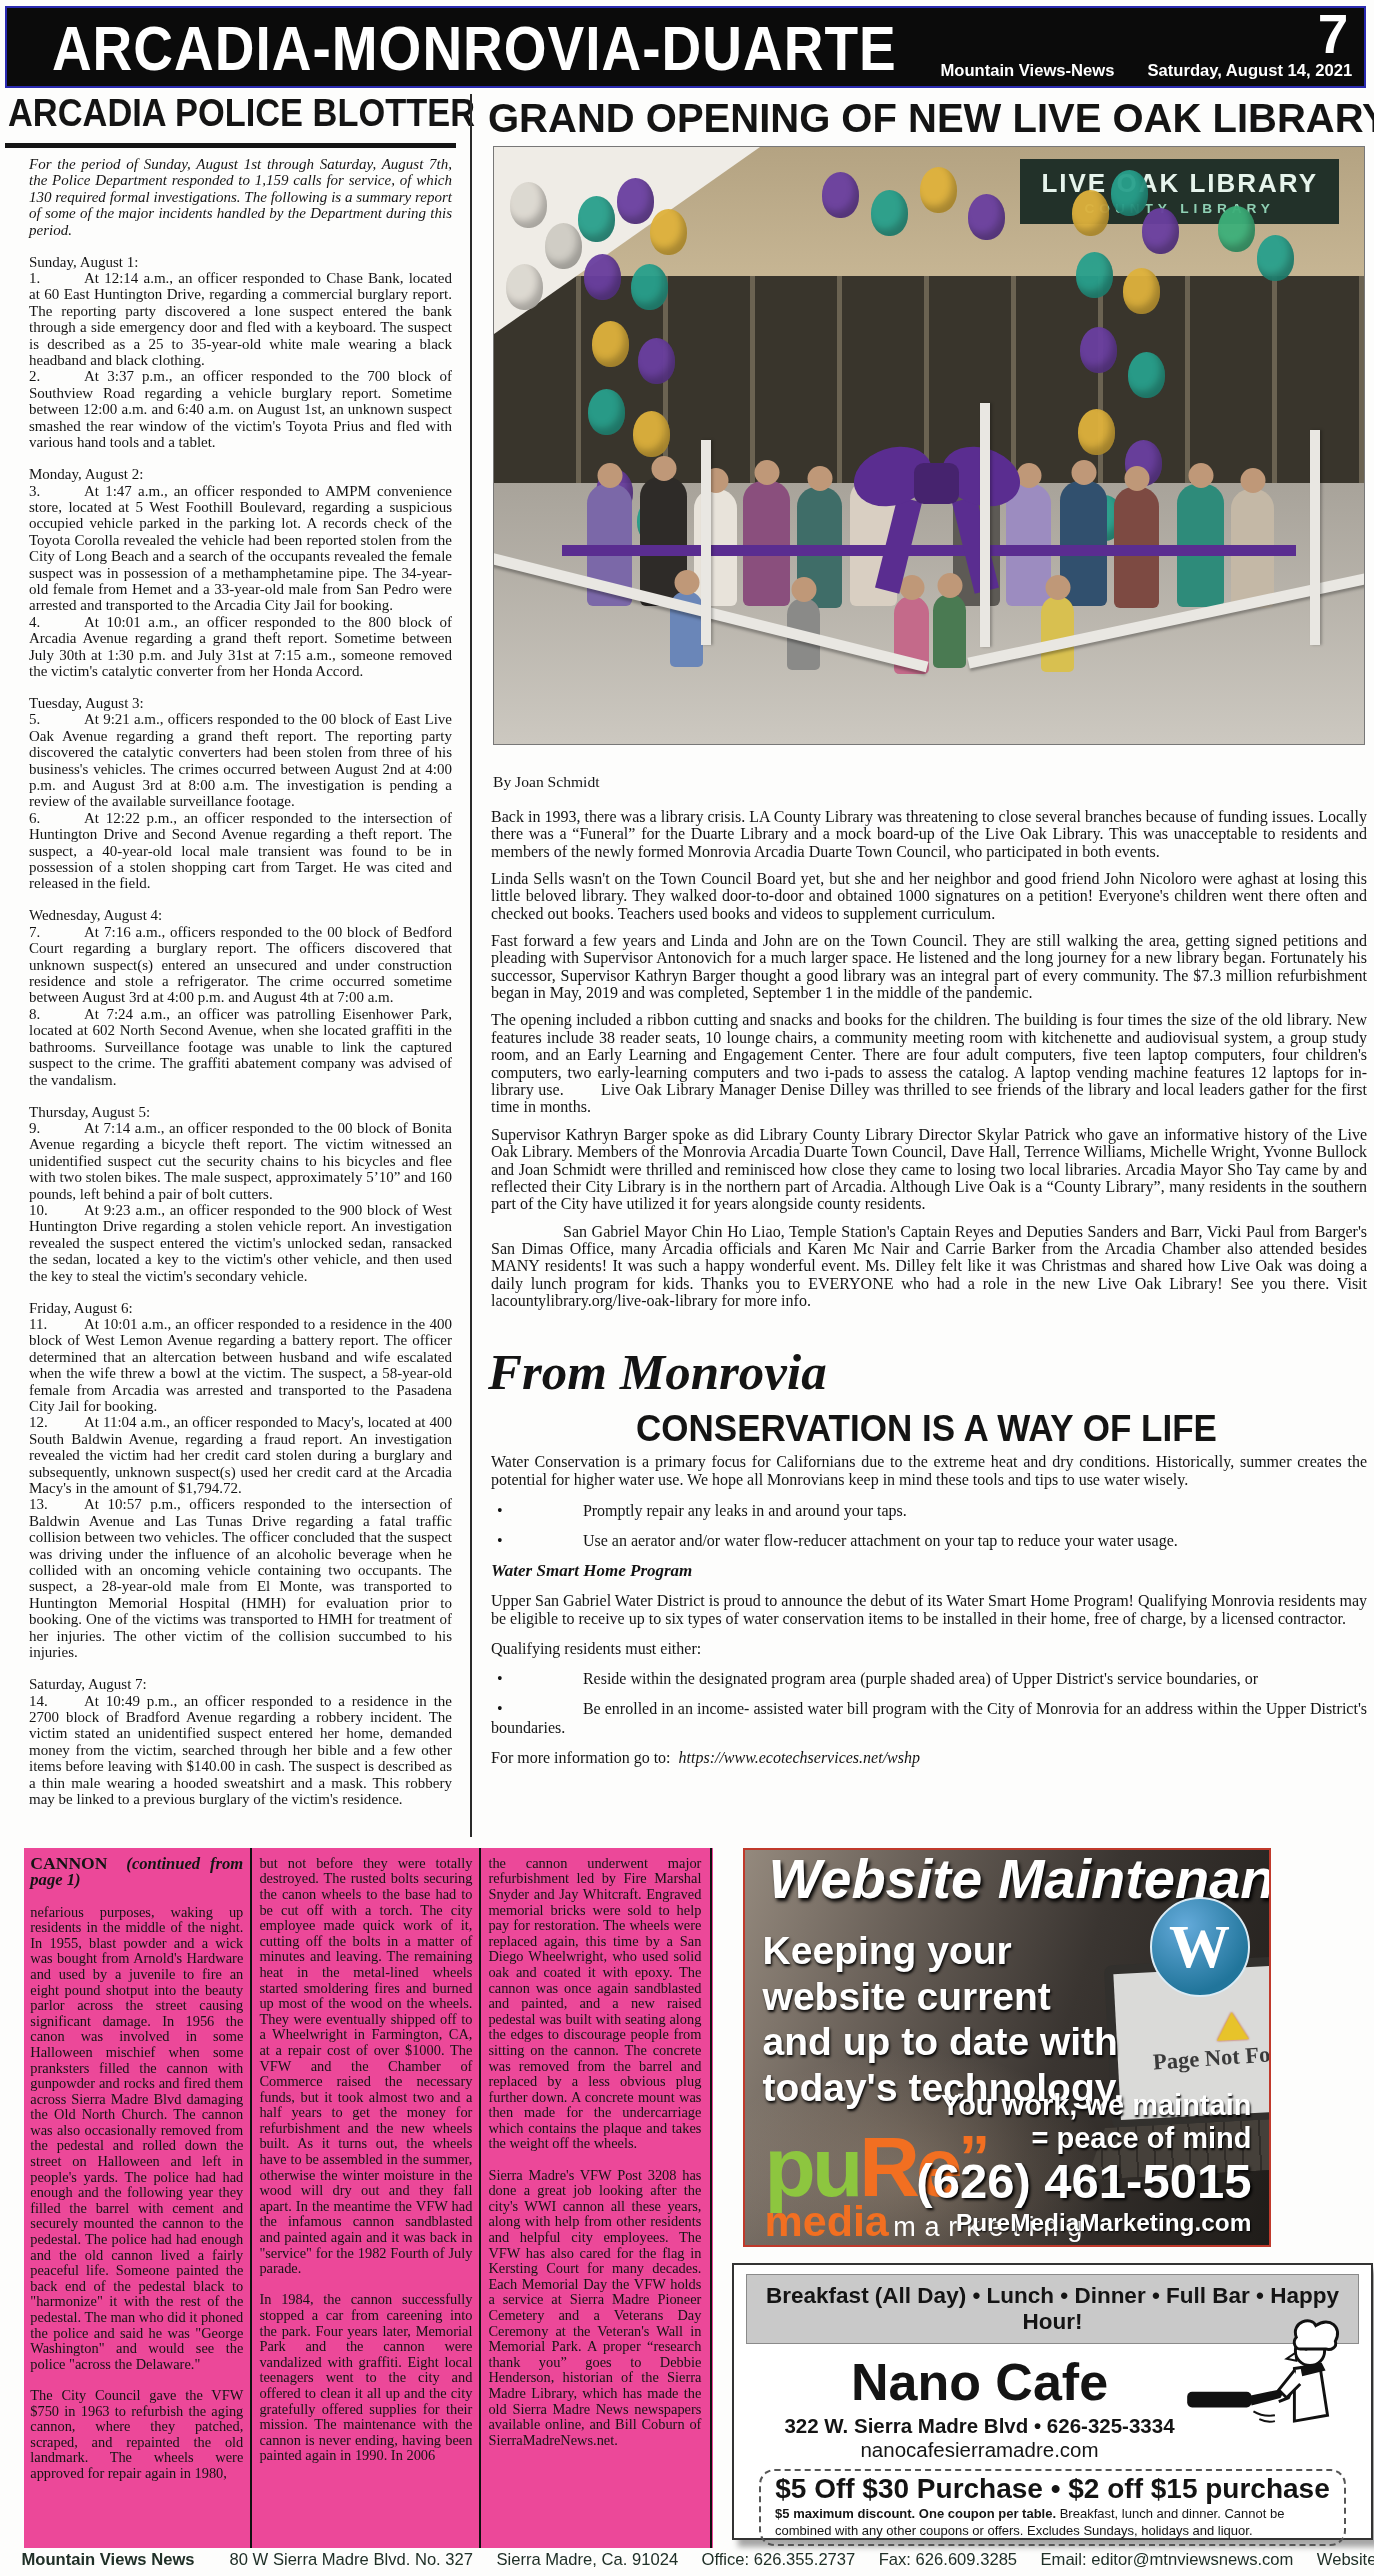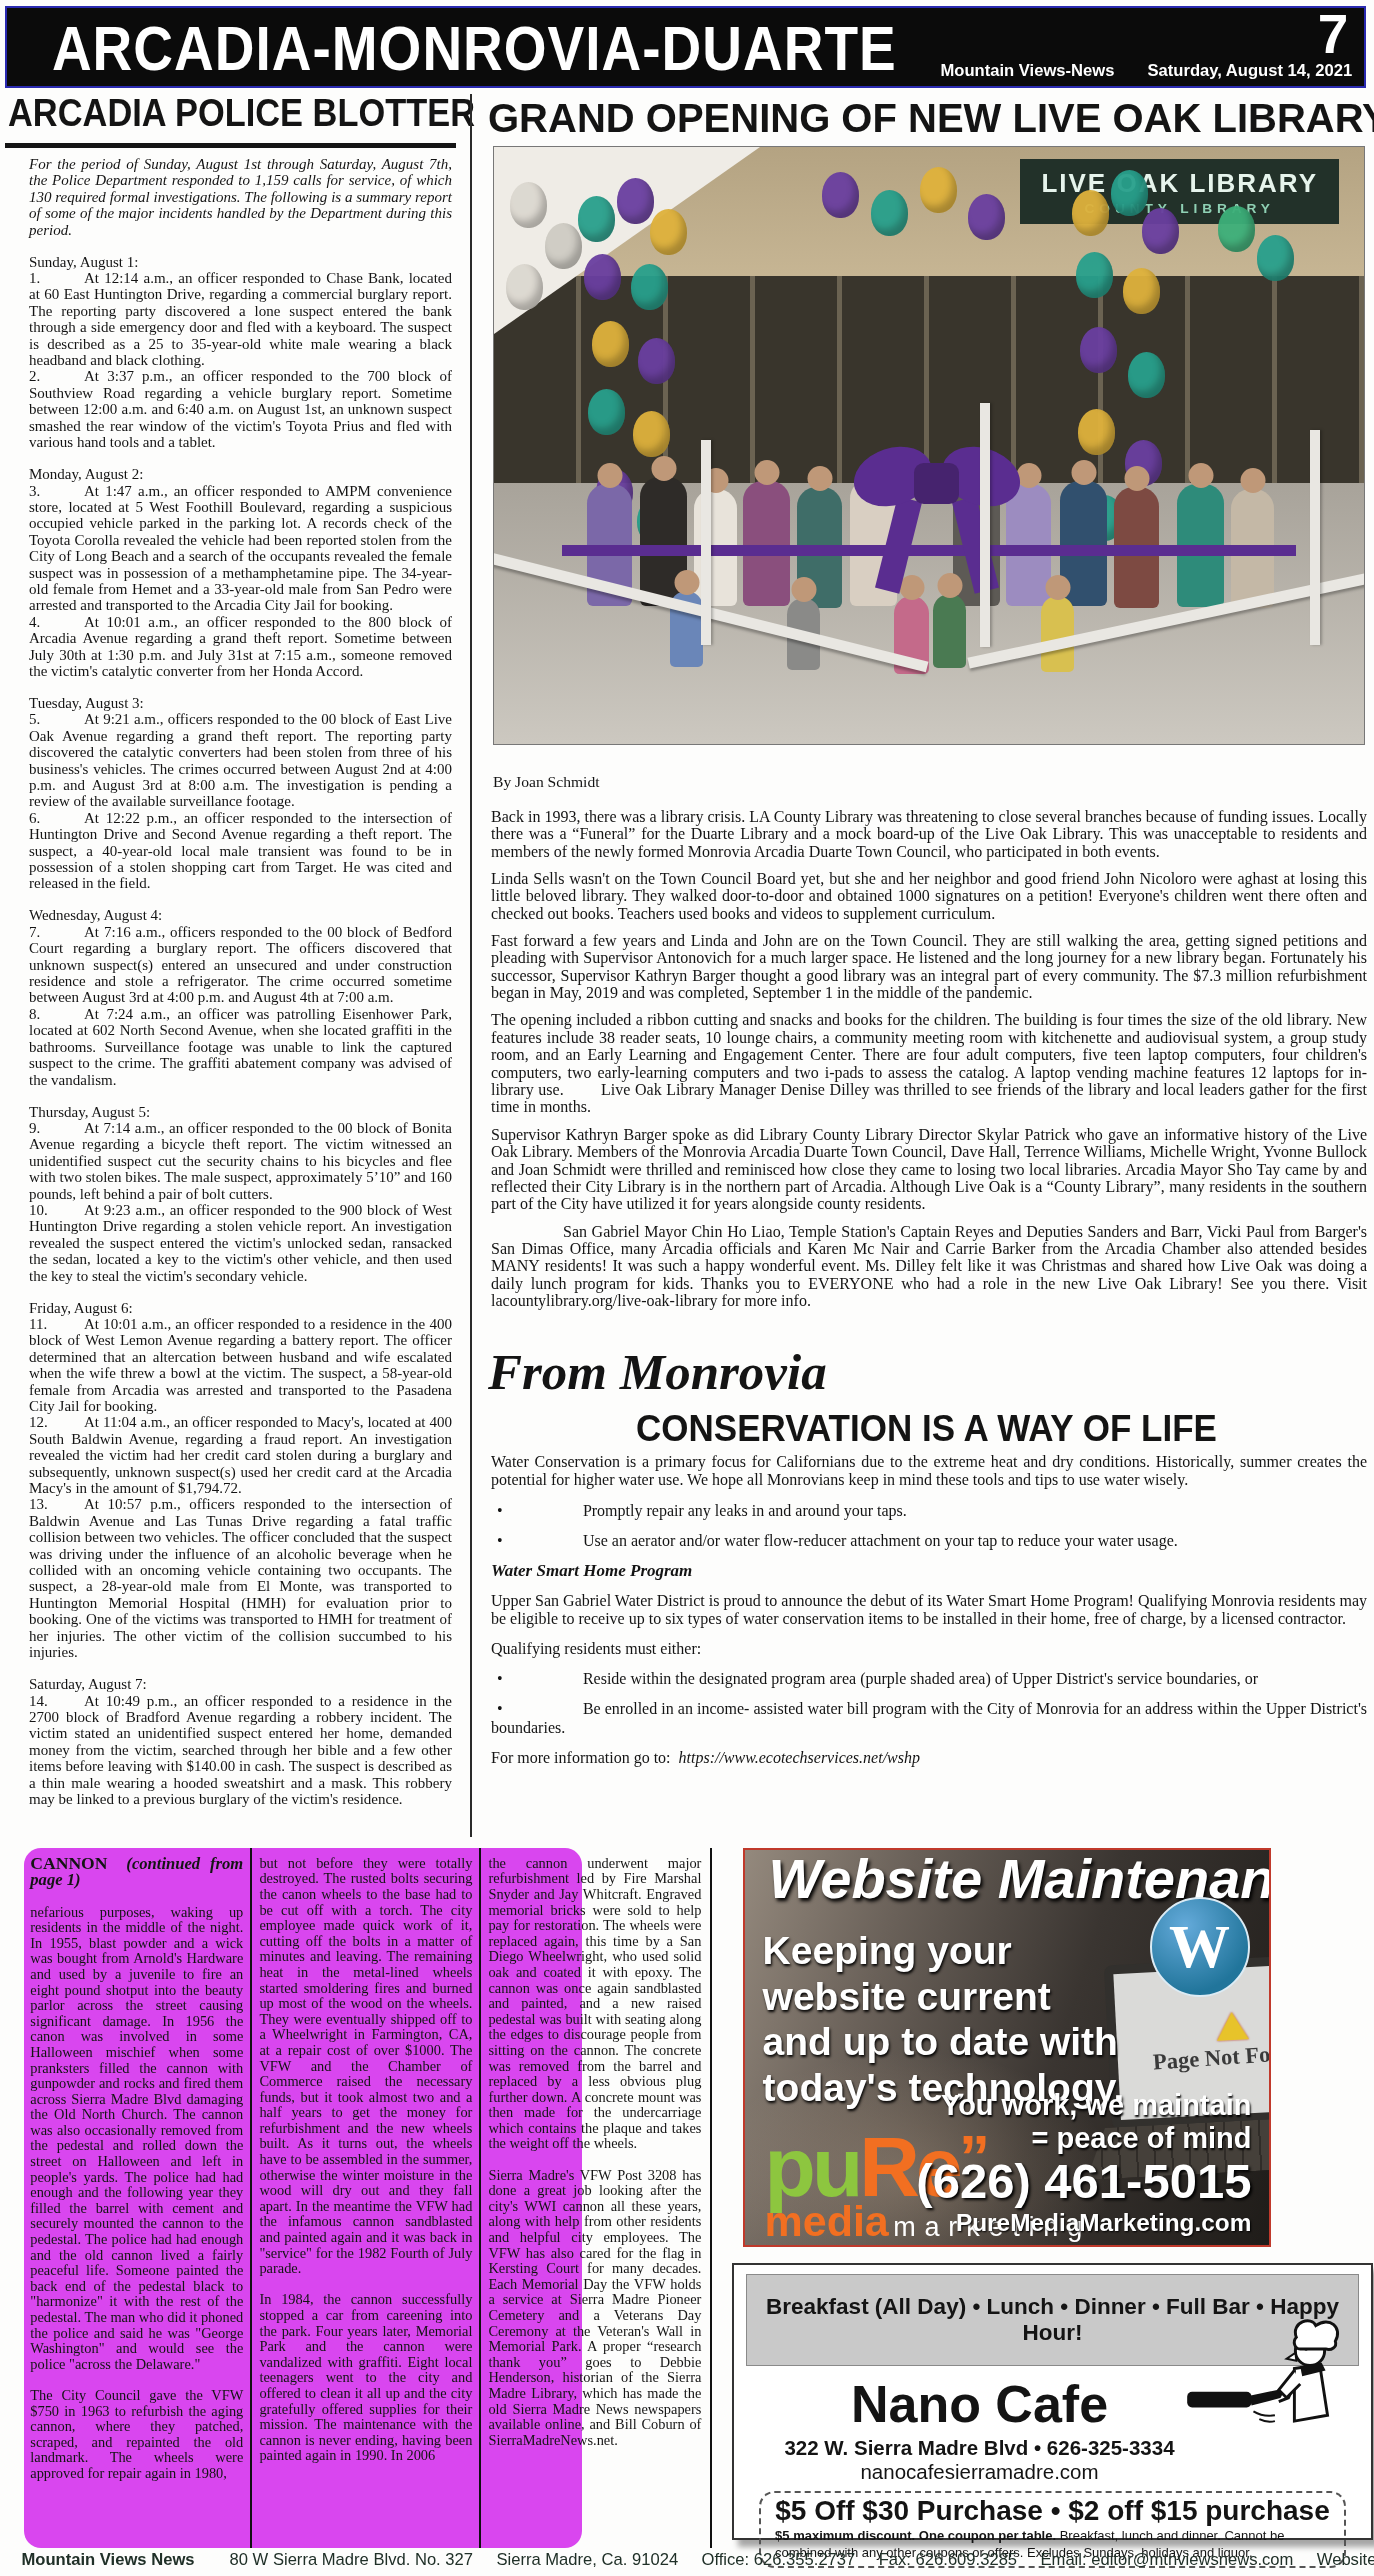--- a/index.html
+++ b/index.html
@@ -57,21 +57,21 @@
   .cons-body{position:absolute;left:491px;top:1453px;width:876px;font-size:16px;line-height:18.4px;text-align:justify;}
   .cons-body p{margin:0 0 11.7px;}
   .blt{display:inline-block;width:86px;padding-left:5.9px;}
   .tipline{margin:0 0 2px;}
   .wsh-head{font-weight:700;font-style:italic;font-size:17px;margin:13.7px 0 13.7px;}
   .qhead{margin:13.7px 0 13.7px;}
   .more-info{margin-top:15.6px;}
   .url{font-style:italic;}
 
   
-  .cannon{position:absolute;left:24.4px;top:1848px;width:558px;height:700px;background:#d946ef;border-radius:17px;}
+  .cannon{position:absolute;left:24.4px;top:1848px;width:689px;height:700px;background:#ec4899;}
   .cn-col{position:absolute;top:7.8px;width:213px;font-size:14.4px;line-height:15.6px;text-align:justify;}
   .cn-col p{margin:0 0 15.6px;}
   .cn-c1{left:5.9px;}
   .cn-c2{left:235px;}
   .cn-c3{left:464px;}
   .cn-div{position:absolute;top:0;width:2px;height:700px;background:#111;}
   .cn-d1{left:226px;}.cn-d2{left:455px;}.cn-d3{left:686px;}
   .cn-head-b{font-weight:700;font-size:17.6px;}
   .cn-head-i{font-weight:700;font-style:italic;font-size:16.6px;}
 
@@ -92,21 +92,21 @@
   .lg-q{color:#f26f21;font-size:62px;font-weight:700;vertical-align:17.6px;}
   .lg-media{color:#f26f21;font-size:43px;font-weight:700;}
   .lg-mkt{color:#fff;font-size:27px;letter-spacing:8.8px;}
   .wm-right{position:absolute;right:17.6px;bottom:7.8px;text-align:right;color:#fff;z-index:2;}
   .wm-vp{font-size:29px;font-weight:700;text-shadow:1px 2px 2px #000;line-height:1.15;}
   .wm-phone{font-size:49px;font-weight:700;text-shadow:2px 2px 2.9px #000;line-height:1.1;}
   .wm-site{font-size:24.4px;font-weight:700;text-shadow:1px 1px 2px #000;}
 
   
   .nano{position:absolute;left:732px;top:2263px;width:641px;height:277px;background:#fff;border:2px solid #333;box-shadow:5.9px 6.8px 5.9px rgba(0,0,0,.35);box-sizing:border-box;font-family:"Liberation Sans",sans-serif;padding:8.8px 11.7px;}
-  .nano-bar{background:#c9c9c9;border:1px solid #8a8a8a;text-align:center;font-weight:700;font-size:22.5px;padding:19px 0;}
+  .nano-bar{background:#c9c9c9;border:1px solid #8a8a8a;text-align:center;font-weight:700;font-size:22.5px;padding:8px 0;}
   .nano-center{width:calc(100% - 146px);text-align:center;}
   .nano-name{font-size:52px;font-weight:700;margin-top:12px;line-height:1.02;}
   .nano-city{font-size:37px;line-height:1.05;}
   .nano-addr{font-size:20.5px;font-weight:700;margin-top:4.9px;}
   .nano-web{font-size:20.5px;}
   .nano-coupon{margin:6.8px 13.7px 0;border:2.9px dashed #555;border-radius:15.6px;padding:2.9px 13.7px 4.9px;}
   .coupon-head{font-size:28px;font-weight:700;text-align:center;}
   .coupon-fine{font-size:13px;text-align:left;margin-top:1px;line-height:1.25;}
   .chef{position:absolute;right:13.7px;top:45px;width:172px;height:154px;}
 

